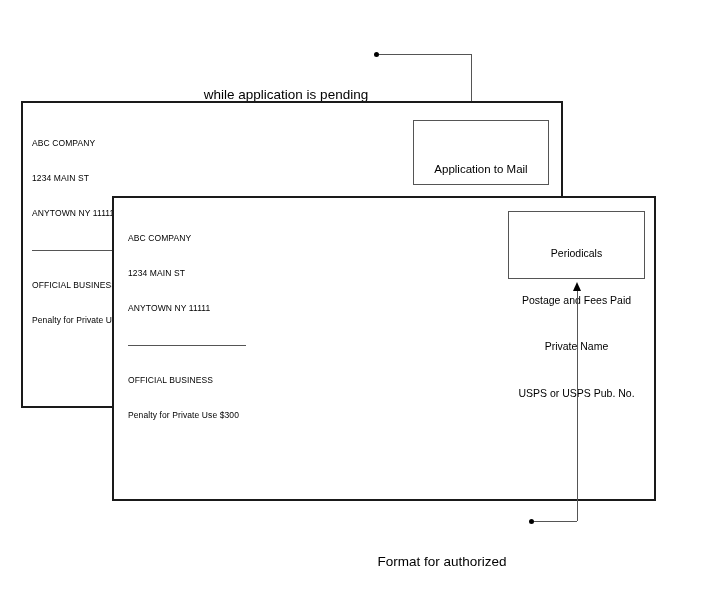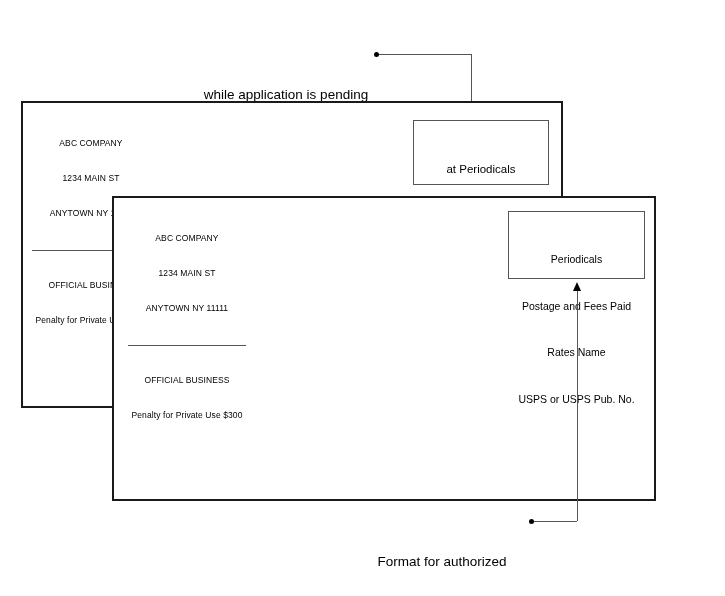--- a/index.html
+++ b/index.html
@@ -97,21 +97,20 @@
     z-index: 3;
   }
 
   
   .return-address {
     position: absolute;
     font-size: 8.5px;
     line-height: 11.6px;
     letter-spacing: 0.1px;
     white-space: pre;
-    text-align: center;
   }
   #return-address-pending {
     left: 9px;
     top: 12px;
   }
   #return-address-authorized {
     left: 14px;
     top: 12px;
   }
   .addr-line { display: block; }
@@ -140,21 +139,21 @@
     line-height: 17px;
     padding-top: 6px;
   }
   #indicia-periodicals {
     left: 394px;
     top: 13px;
     width: 137px;
     height: 68px;
     font-size: 10.5px;
     line-height: 15.5px;
-    padding-top: 9px;
+    padding-top: 3px;
   }
   .indicia-line { display: block; }
 </style>
 </head>
 <body>
 
 <div class="stage">
 
   <div class="caption" id="caption-top">
     <span class="cap-line l2">while application is pending</span>
@@ -169,41 +168,42 @@
     <div class="return-address" id="return-address-pending">
       <span class="addr-line">ABC COMPANY</span>
       <span class="addr-line">1234 MAIN ST</span>
       <span class="addr-line">ANYTOWN NY 11111</span>
       <div class="addr-rule"></div>
       <span class="addr-line">OFFICIAL BUSINESS</span>
       <span class="addr-line">Penalty for Private Use $300</span>
     </div>
 
     <div class="indicia" id="indicia-application">
+      <span class="indicia-line">Application to Mail</span>
       <span class="indicia-line">at Periodicals</span>
       <span class="indicia-line">Rates Pending</span>
     </div>
 
   </div>
 
   <div class="envelope" id="envelope-authorized">
 
     <div class="return-address" id="return-address-authorized">
       <span class="addr-line">ABC COMPANY</span>
       <span class="addr-line">1234 MAIN ST</span>
       <span class="addr-line">ANYTOWN NY 11111</span>
       <div class="addr-rule"></div>
       <span class="addr-line">OFFICIAL BUSINESS</span>
       <span class="addr-line">Penalty for Private Use $300</span>
     </div>
 
     <div class="indicia" id="indicia-periodicals">
       <span class="indicia-line">Periodicals</span>
       <span class="indicia-line">Postage and Fees Paid</span>
-      <span class="indicia-line">Rates Name</span>
+      <span class="indicia-line">Private Name</span>
       <span class="indicia-line">USPS or USPS Pub. No.</span>
     </div>
 
   </div>
 
   <div style="position:absolute; inset:0; z-index:4; pointer-events:none;">
     <div class="caption" id="caption-bottom">
       <span class="cap-line">Format for authorized</span>
       
     </div>

